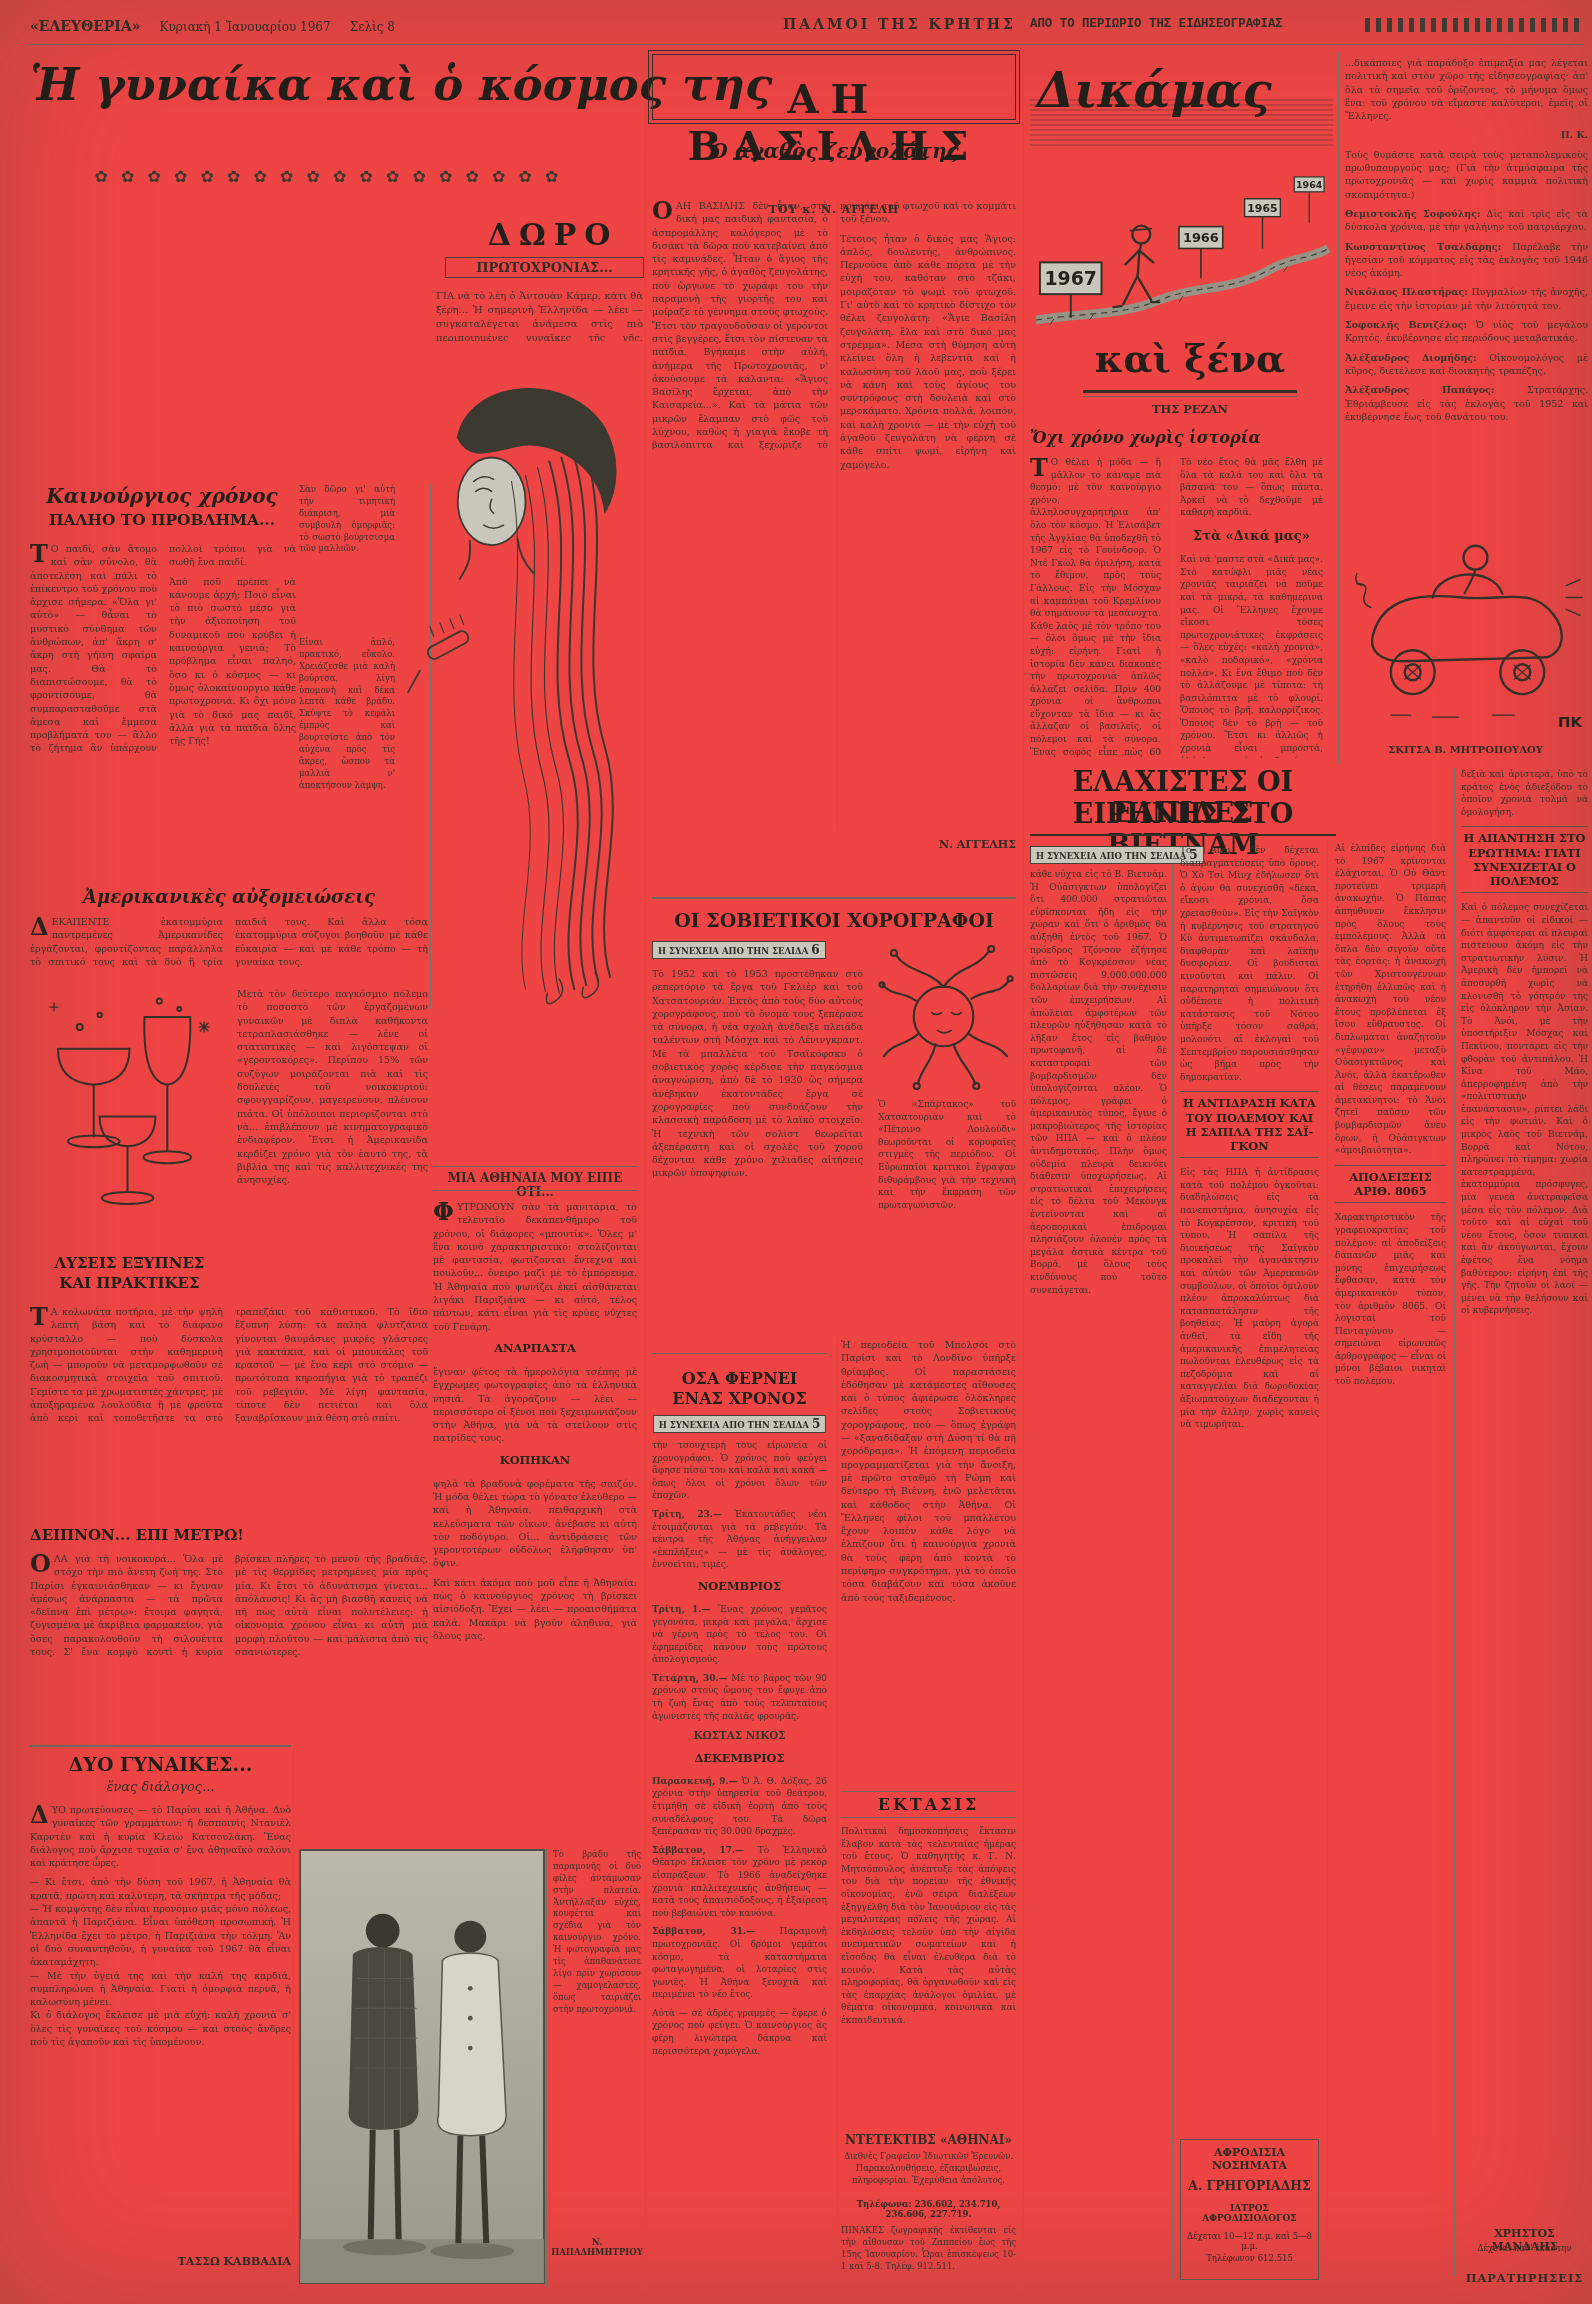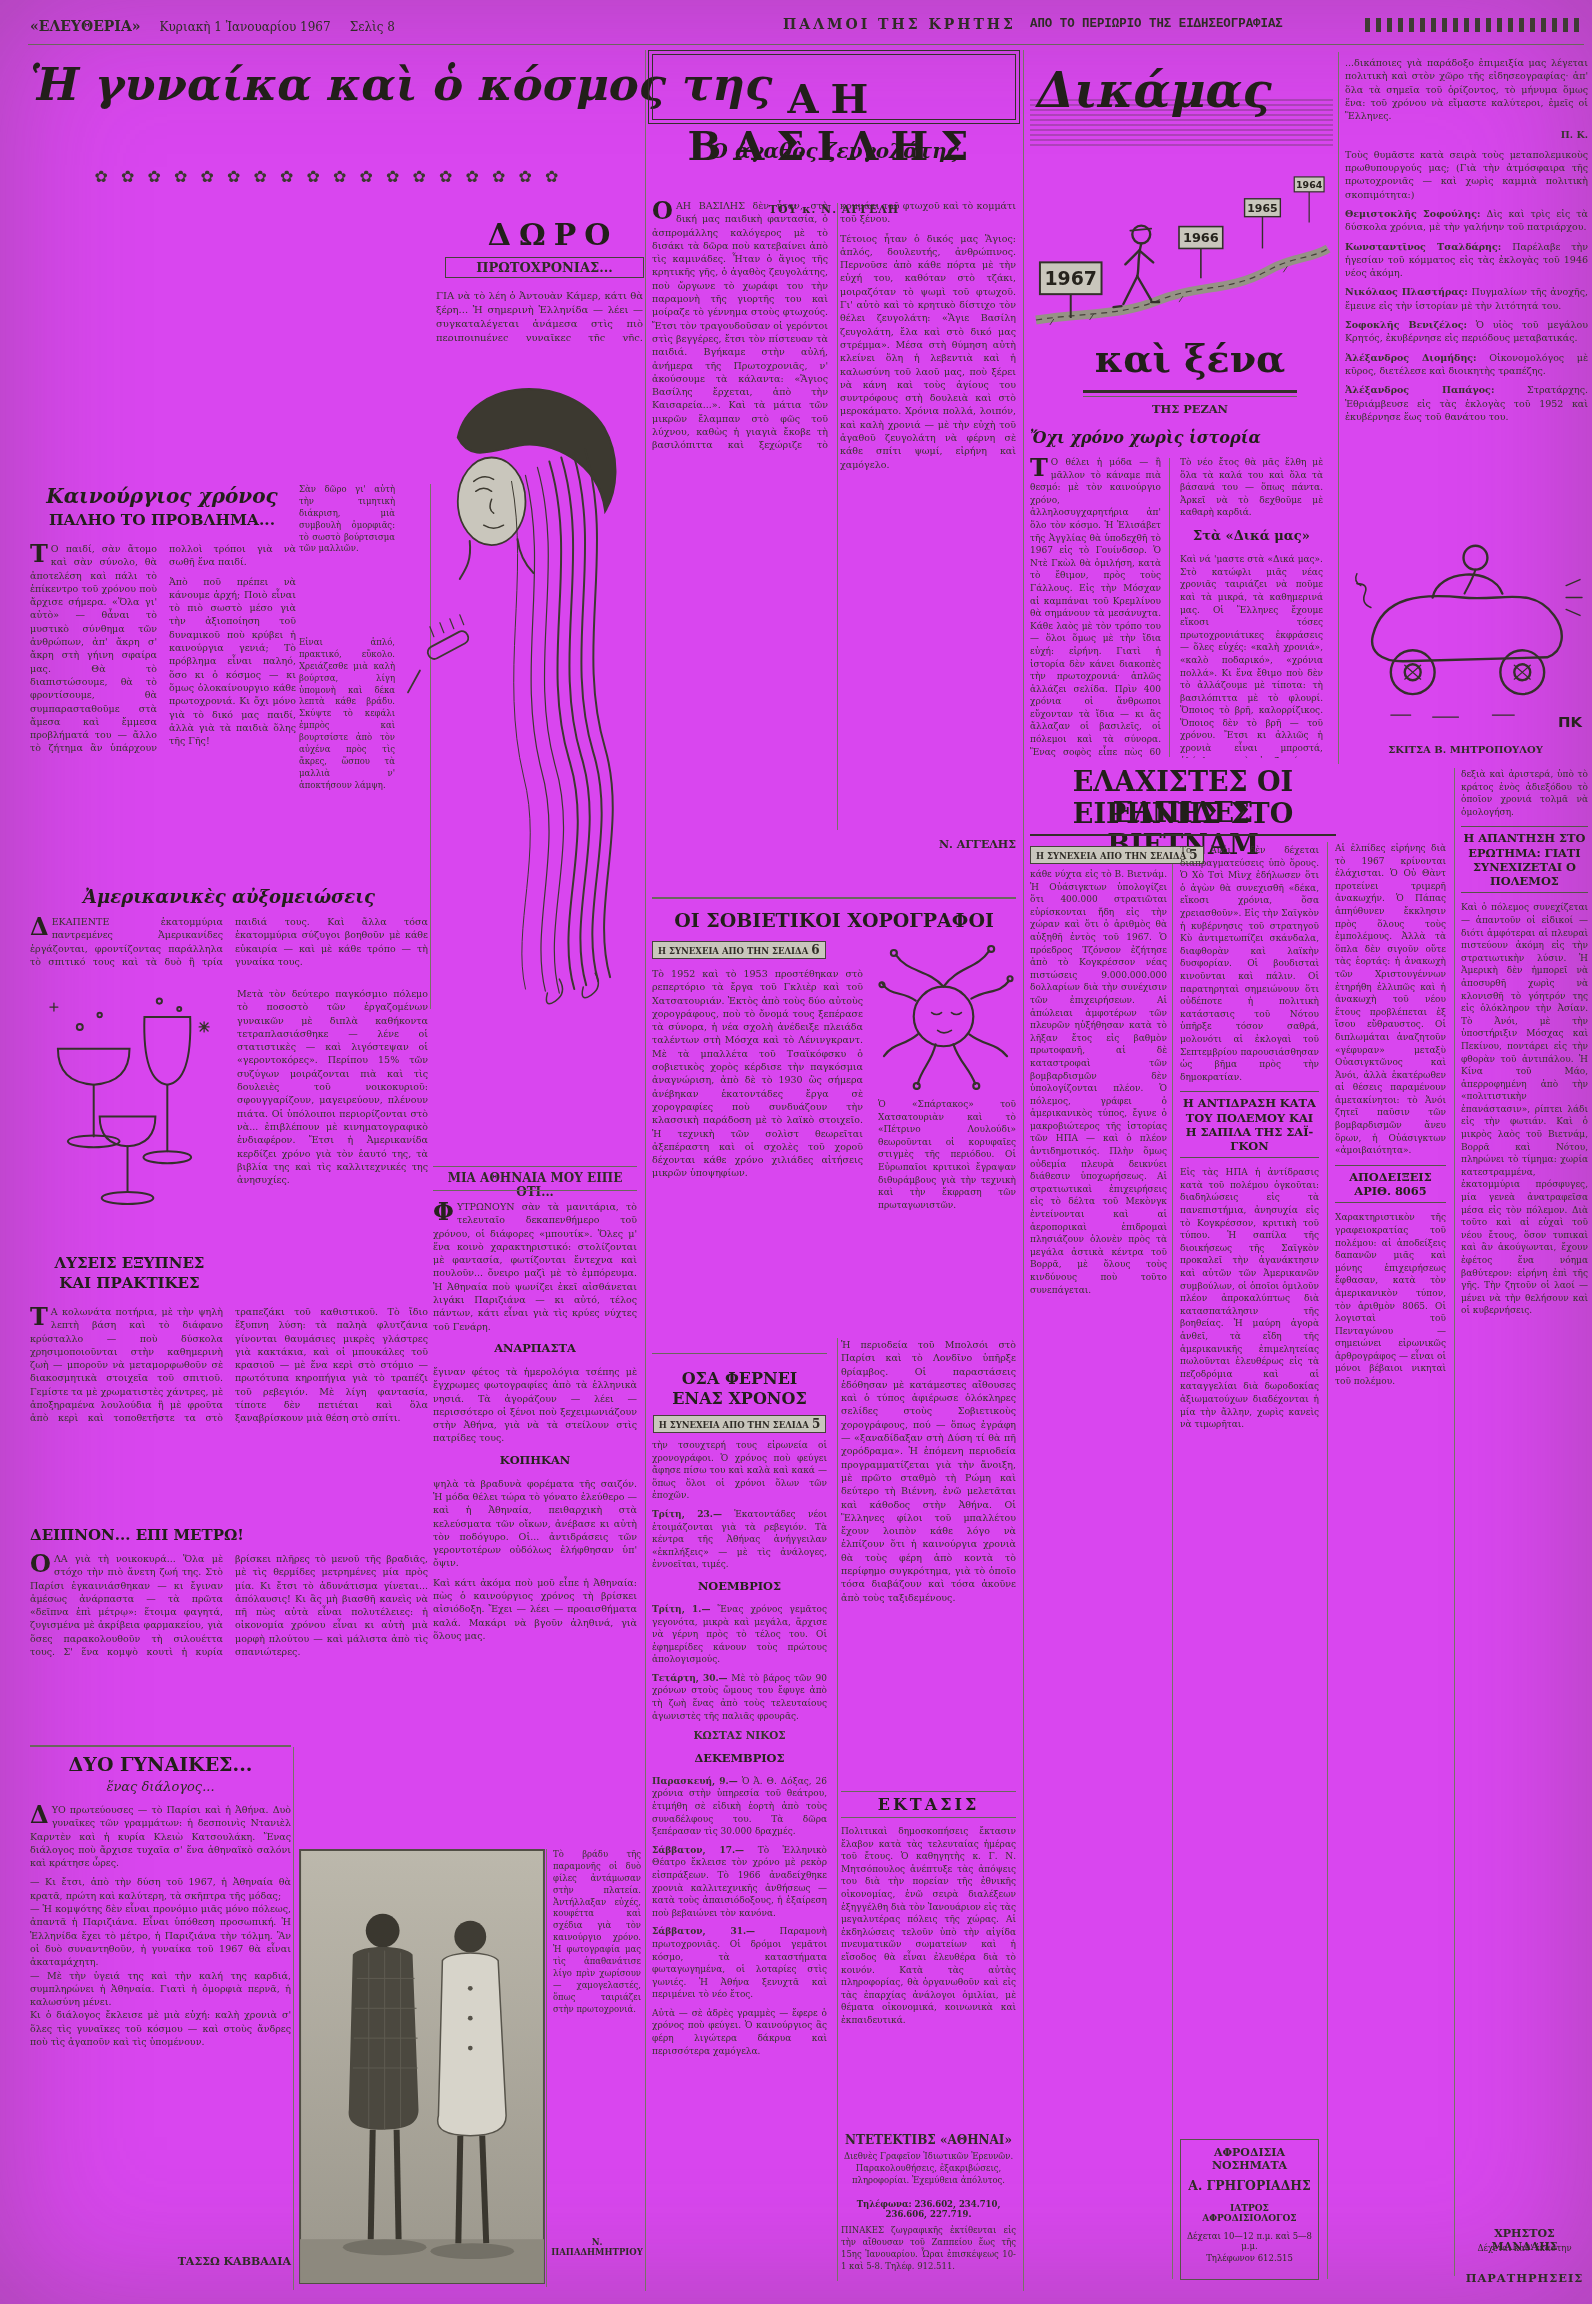--- a/index.html
+++ b/index.html
@@ -1,16 +1,16 @@
 <!DOCTYPE html>
 <html><head>
 <meta charset="utf-8">
 <style>
   html,body{margin:0;padding:0;background:#8d897f;}
-  #page{position:relative;width:1592px;height:2304px;background:#d946ef;overflow:hidden;
+  #page{position:relative;width:1592px;height:2304px;background:#ef4444;overflow:hidden;
         font-family:"DejaVu Serif","Liberation Serif",serif;color:#2f2c26;
         box-shadow:inset 0 0 139px rgba(80,75,60,.35);}
   .abs{position:absolute;}
   .j{font-size:9.5px;line-height:1.4;text-align:justify;overflow:hidden;color:#37342d;}
   .s85{font-size:8.5px;}
   .c2{column-count:2;column-gap:12px;}
   .dc::first-letter{float:left;font-size:24px;line-height:.82;font-weight:bold;padding:2px 3px 0 0;color:#26231d;}
   .b{font-weight:bold;}
   .it{font-style:italic;}
   .ctr{text-align:center;}

